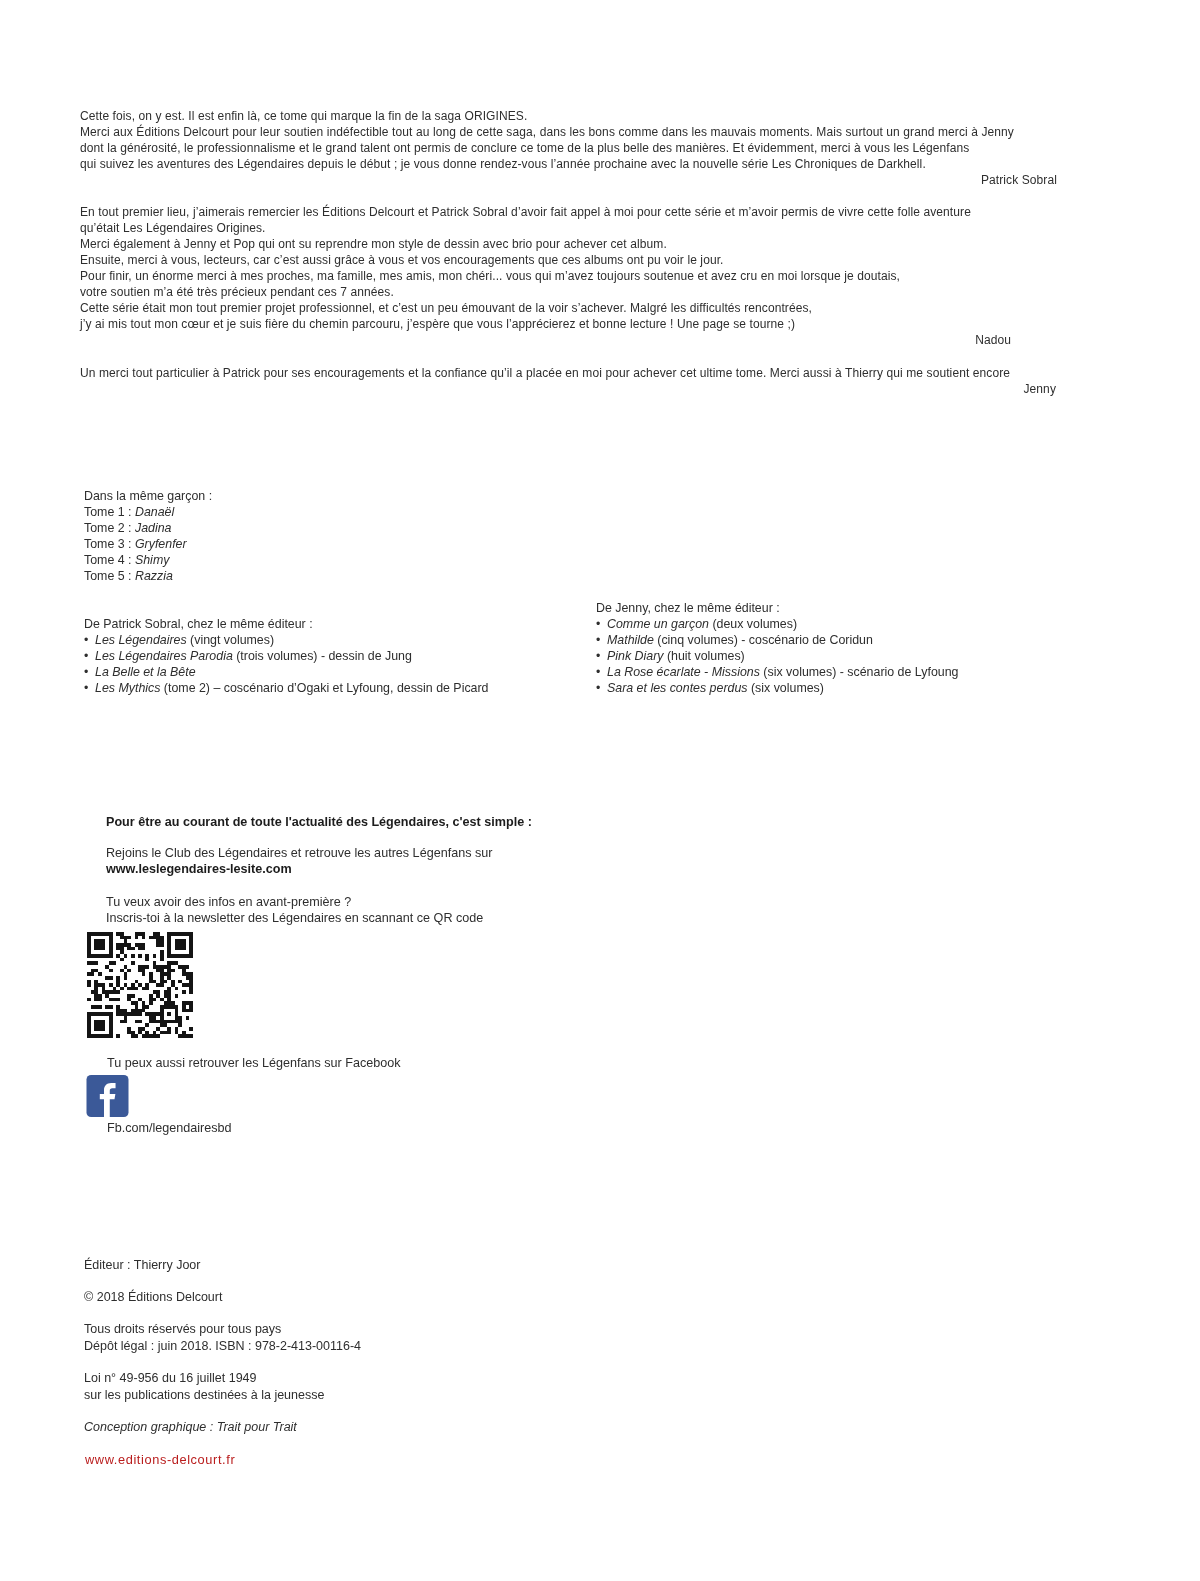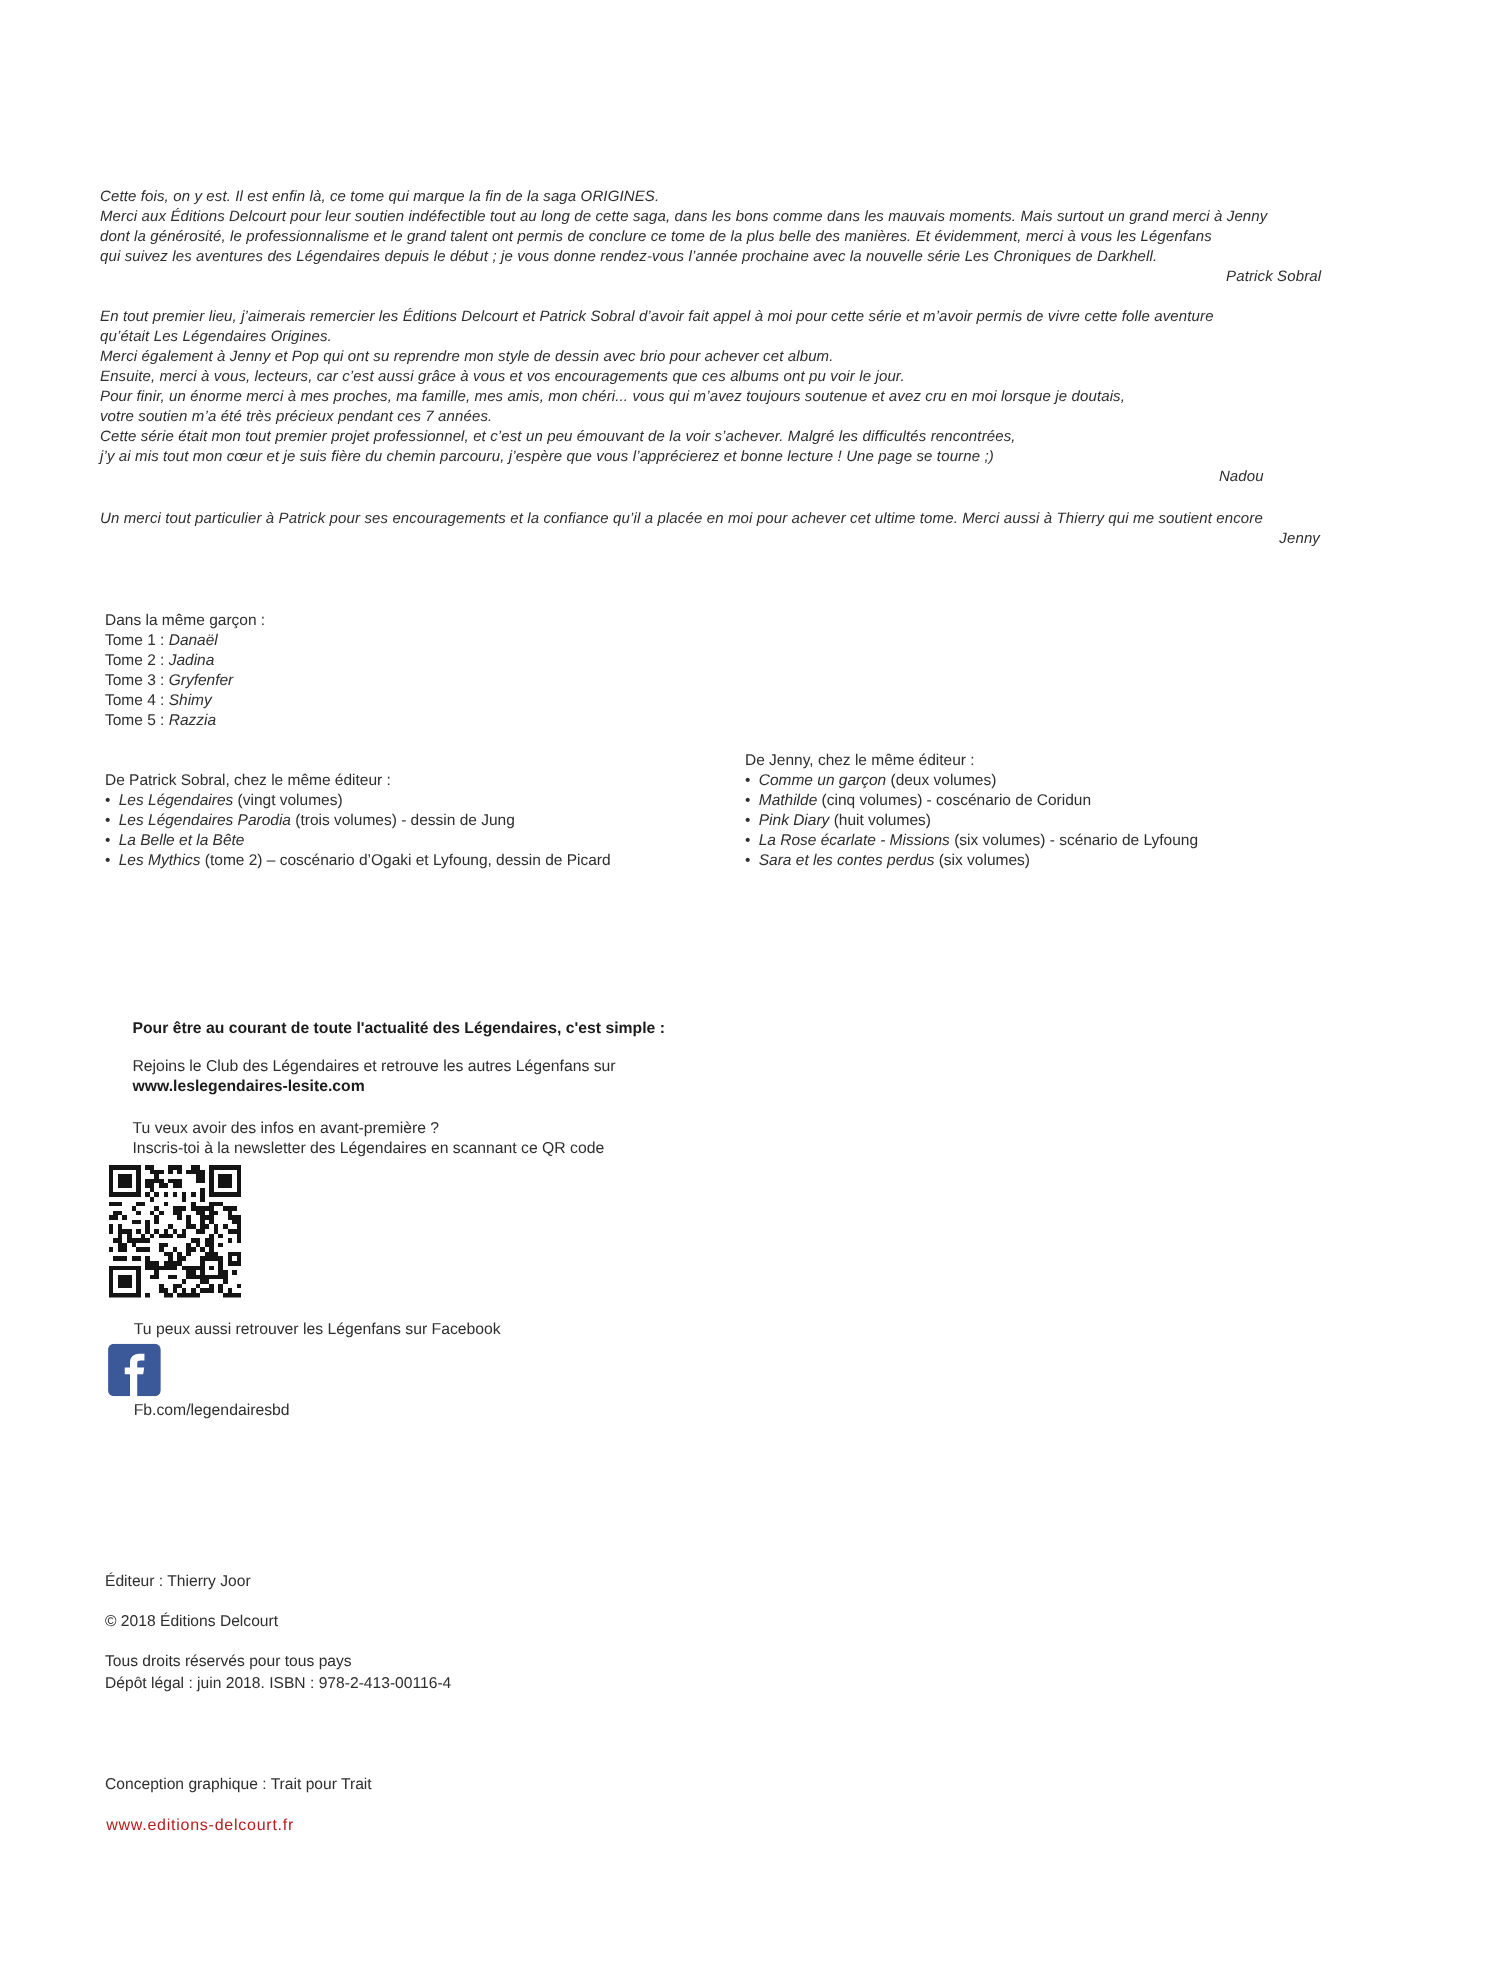--- a/index.html
+++ b/index.html
@@ -9,25 +9,23 @@
     height: 1581px;
     background: #ffffff;
     font-family: "Liberation Sans", "DejaVu Sans", sans-serif;
     color: #2e2e2e;
     overflow: hidden;
   }
   section { position: absolute; }
   .line { white-space: nowrap; }
   .em { font-style: italic; }
   .ack {
-    font-style: italic;
     font-size: 12px;
     line-height: 16px;
     letter-spacing: 0.1px;
-    margin-top: 41px;
   }
   .ack .sig { text-align: right; }
   .list {
     font-size: 12.4px;
     line-height: 16px;
   }
   .bullet { display: inline-block; width: 11px; }
   .group-gap { margin-top: 16px; }
   .promo { font-size: 12.6px; line-height: 16px; margin-left: 20px; }
   .bold { font-weight: bold; color: #1c1c1c; }
@@ -533,21 +531,25 @@
   <section class="legal" style="left:84px; top:1257px;">
     <div class="line">Éditeur : Thierry Joor</div>
   </section>
   <section class="legal" style="left:84px; top:1289px;">
     <div class="line">© 2018 Éditions Delcourt</div>
   </section>
   <section class="legal" style="left:84px; top:1321px;">
     <div class="line">Tous droits réservés pour tous pays</div>
     <div class="line">Dépôt légal : juin 2018. ISBN : 978-2-413-00116-4</div>
   </section>
-  <section class="legal" style="left:84px; top:1419px;">
+  <section class="legal" style="left:84px; top:1370px;">
+    <div class="line">Loi n° 49-956 du 16 juillet 1949</div>
+    <div class="line">sur les publications destinées à la jeunesse</div>
+  </section>
+  <section class="legal" style="left:84px; top:1419px;font-style:italic;">
     <div class="line">Conception graphique : Trait pour Trait</div>
   </section>
 
   <section class="footer-site" style="left:85px; top:1452px;">
     <div class="line">www.editions-delcourt.fr</div>
   </section>
 
 </div>
 
 </body></html>

